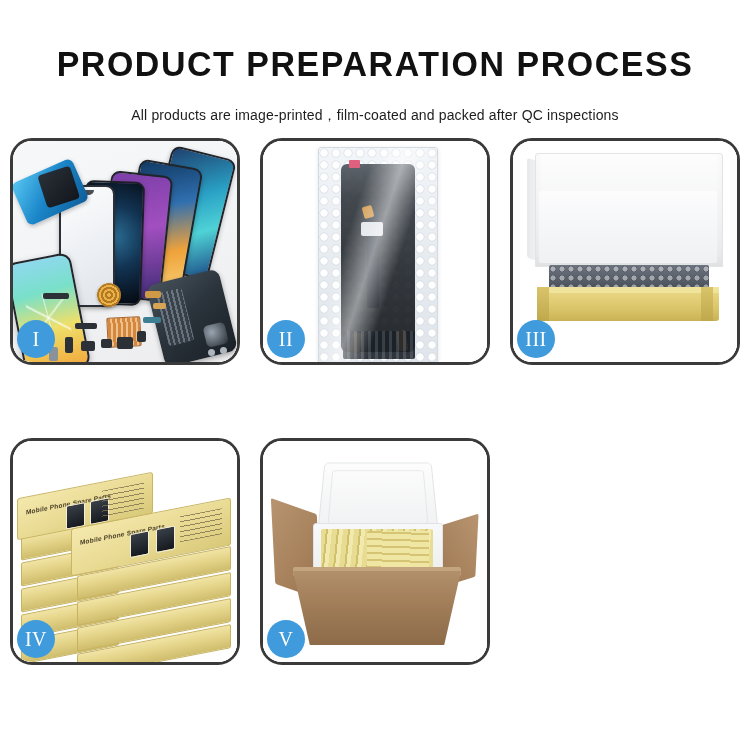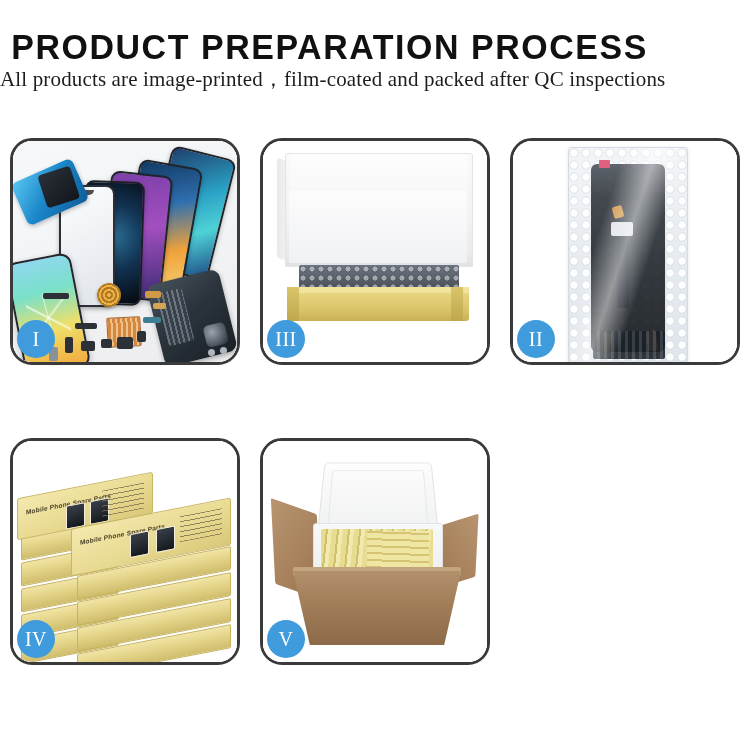--- a/index.html
+++ b/index.html
@@ -13,40 +13,40 @@
     height: 750px;
     overflow: hidden;
     font-family: "Liberation Sans", sans-serif;
     color: #1a1a1a;
     position: relative;
   }
 
   
   #header {
     width: 750px;
-    padding-top: 27px;
-    text-align: left;
+    padding-top: 44px;
+    text-align: center;
   }
   #page-title {
     font-family: "Liberation Sans", sans-serif;
     font-size: 35px;
     font-weight: bold;
     letter-spacing: 1.6px;
     color: #111111;
     line-height: 40px;
     white-space: nowrap;
     transform: scaleX(0.97);
   }
   #page-subtitle {
-    font-family: Liberation Serif, serif;
-    font-size: 21px;
+    font-family: Liberation Sans, sans-serif;
+    font-size: 14px;
     font-weight: normal;
     color: #1d1d1d;
     line-height: 22px;
-    margin-top: 1px;
+    margin-top: 20px;
     letter-spacing: 0.15px;
     white-space: nowrap;
   }
 
   
   #steps-grid {
     position: absolute;
     top: 138px;
     left: 10px;
     width: 730px;
@@ -587,54 +587,54 @@
       <div class="tiny-part" style="left:130px;top:176px;width:18px;height:6px;background:#3f7f93;"></div>
       <div class="tiny-part" style="left:36px;top:206px;width:9px;height:14px;background:#8a9299;"></div>
       <div class="tiny-part" style="right:10px;bottom:8px;width:7px;height:7px;border-radius:50%;background:#aeb6bd;"></div>
       <div class="tiny-part" style="right:22px;bottom:6px;width:7px;height:7px;border-radius:50%;background:#aeb6bd;"></div>
     </div>
     <div class="step-badge">I</div>
   </div>
 
   <div class="step-panel">
     <div class="panel-stage">
-      <div class="p3-bg"></div>
-      <div class="p3-lid-flapL"></div>
-      <div class="p3-lid-flapR"></div>
-      <div class="p3-lid-back"></div>
-      <div class="p3-liner"></div>
-      <div class="p3-bubble"></div>
-      <div class="p3-tray-top"></div>
-      <div class="p3-tray-front"></div>
-      <div class="p3-tray-edgeL"></div>
-      <div class="p3-tray-edgeR"></div>
-    </div>
-    <div class="step-badge">III</div>
-  </div>
-
-  <div class="step-panel">
-    <div class="panel-stage">
       <div class="p2-bg"></div>
       <div class="p2-bag">
         <div class="p2-screen"></div>
         <div class="p2-flex"></div>
         <div class="p2-conn"></div>
         <div class="p2-tape-a"></div>
         <div class="p2-tape-b"></div>
         <div class="p2-tape-c"></div>
         <div class="p2-label"></div>
         <div class="p2-bottom"></div>
         <div class="p2-gloss"></div>
       </div>
     </div>
     <div class="step-badge">II</div>
   </div>
 
   <div class="step-panel">
     <div class="panel-stage">
+      <div class="p3-bg"></div>
+      <div class="p3-lid-flapL"></div>
+      <div class="p3-lid-flapR"></div>
+      <div class="p3-lid-back"></div>
+      <div class="p3-liner"></div>
+      <div class="p3-bubble"></div>
+      <div class="p3-tray-top"></div>
+      <div class="p3-tray-front"></div>
+      <div class="p3-tray-edgeL"></div>
+      <div class="p3-tray-edgeR"></div>
+    </div>
+    <div class="step-badge">III</div>
+  </div>
+
+  <div class="step-panel">
+    <div class="panel-stage">
       <div class="p4-bg"></div>
 
       <div class="kbox" style="left:8px;top:86px;width:96px;transform:skewY(-11deg);"></div>
       <div class="kbox" style="left:8px;top:112px;width:96px;transform:skewY(-11deg);"></div>
       <div class="kbox" style="left:8px;top:138px;width:96px;transform:skewY(-11deg);"></div>
       <div class="kbox" style="left:8px;top:164px;width:96px;transform:skewY(-11deg);"></div>
       <div class="kbox" style="left:8px;top:190px;width:96px;transform:skewY(-11deg);"></div>
 
       <div class="kbox" style="left:64px;top:120px;width:152px;transform:skewY(-11deg);"></div>
       <div class="kbox" style="left:64px;top:146px;width:152px;transform:skewY(-11deg);"></div>

